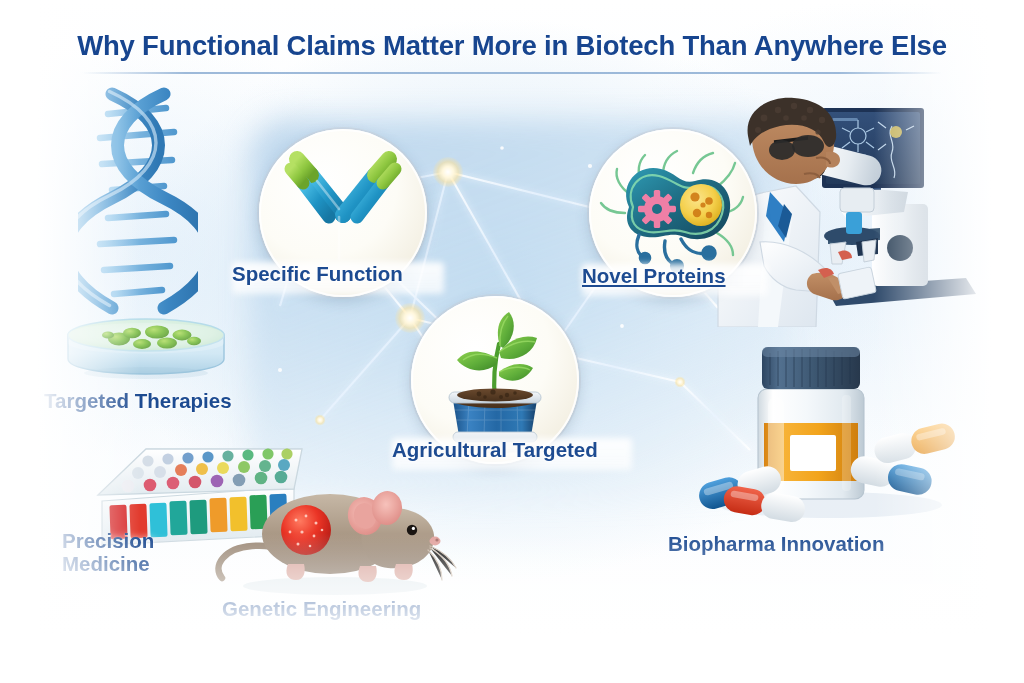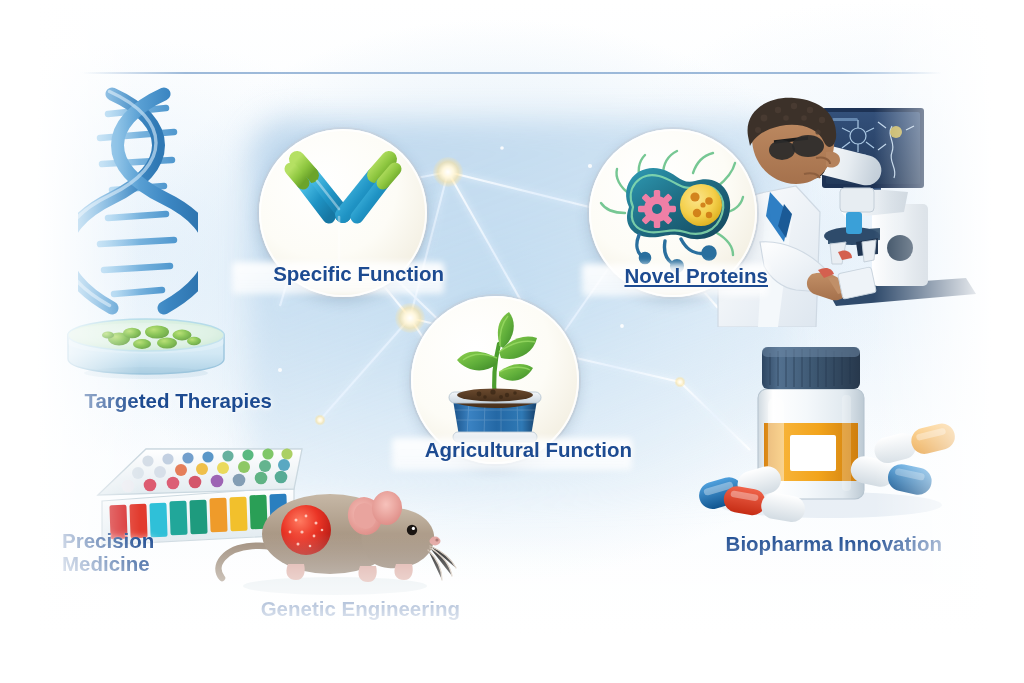--- a/index.html
+++ b/index.html
@@ -73,21 +73,21 @@
   .circle{
     position:absolute;border-radius:50%;
     background:radial-gradient(circle at 38% 32%, #ffffff 0%, #fdfcf6 48%, #f3efe2 78%, #e9e5d8 100%);
     box-shadow:0 4px 14px rgba(60,90,125,.22), inset 0 0 0 2px rgba(255,255,255,.85), 0 0 0 2px rgba(205,214,222,.55);
     overflow:hidden;
   }
   .circle-inner{position:absolute;inset:0;}
 
   .cap{
     position:absolute;
-    text-align:right;
+    text-align:left;
     font-size:20.5px;
     font-weight:bold;
     color:#1d4b91;
     line-height:1.12;
     white-space:nowrap;
     text-shadow:0 1px 2px rgba(255,255,255,.95),0 0 7px rgba(255,255,255,.9);
   }
   .cap.wrap{white-space:normal;}
   .cap-plate{
     position:absolute;border-radius:4px;
@@ -678,29 +678,30 @@
     </div>
   </div>
 
   <div class="cap-plate" style="left:232px;top:262px;width:212px;height:32px;"></div>
   <div class="cap" style="left:232px;top:263px;width:212px;">Specific Function</div>
 
   <div class="cap-plate" style="left:582px;top:264px;width:186px;height:32px;"></div>
   <div class="cap" style="left:582px;top:265px;width:186px;text-decoration:underline;">Novel Proteins</div>
 
   <div class="cap-plate" style="left:392px;top:438px;width:240px;height:32px;"></div>
-  <div class="cap" style="left:392px;top:439px;width:240px;">Agricultural Function</div>
+  <div class="cap" style="left:392px;top:439px;width:240px;">Agricultural Targeted</div>
 
   <div class="cap" style="left:44px;top:390px;width:228px;">Targeted Therapies</div>
 
   <div class="cap wrap" style="left:62px;top:530px;width:130px;text-align:left;"><span>Precision</span><br><span>Medicine</span></div>
 
   <div class="cap" style="left:222px;top:598px;width:238px;">Genetic Engineering</div>
 
   <div class="cap" style="left:668px;top:533px;width:274px;">Biopharma Innovation</div>
 
   <div class="vignette-left"></div>
   <div class="vignette-right"></div>
   <div class="vignette-bottom"></div>
 
+  <div class="title">Why Functional Claims Matter More in Biotech Than Anywhere Else</div>
   <div class="title-rule"></div>
 
 </div>
 
 </body></html>

